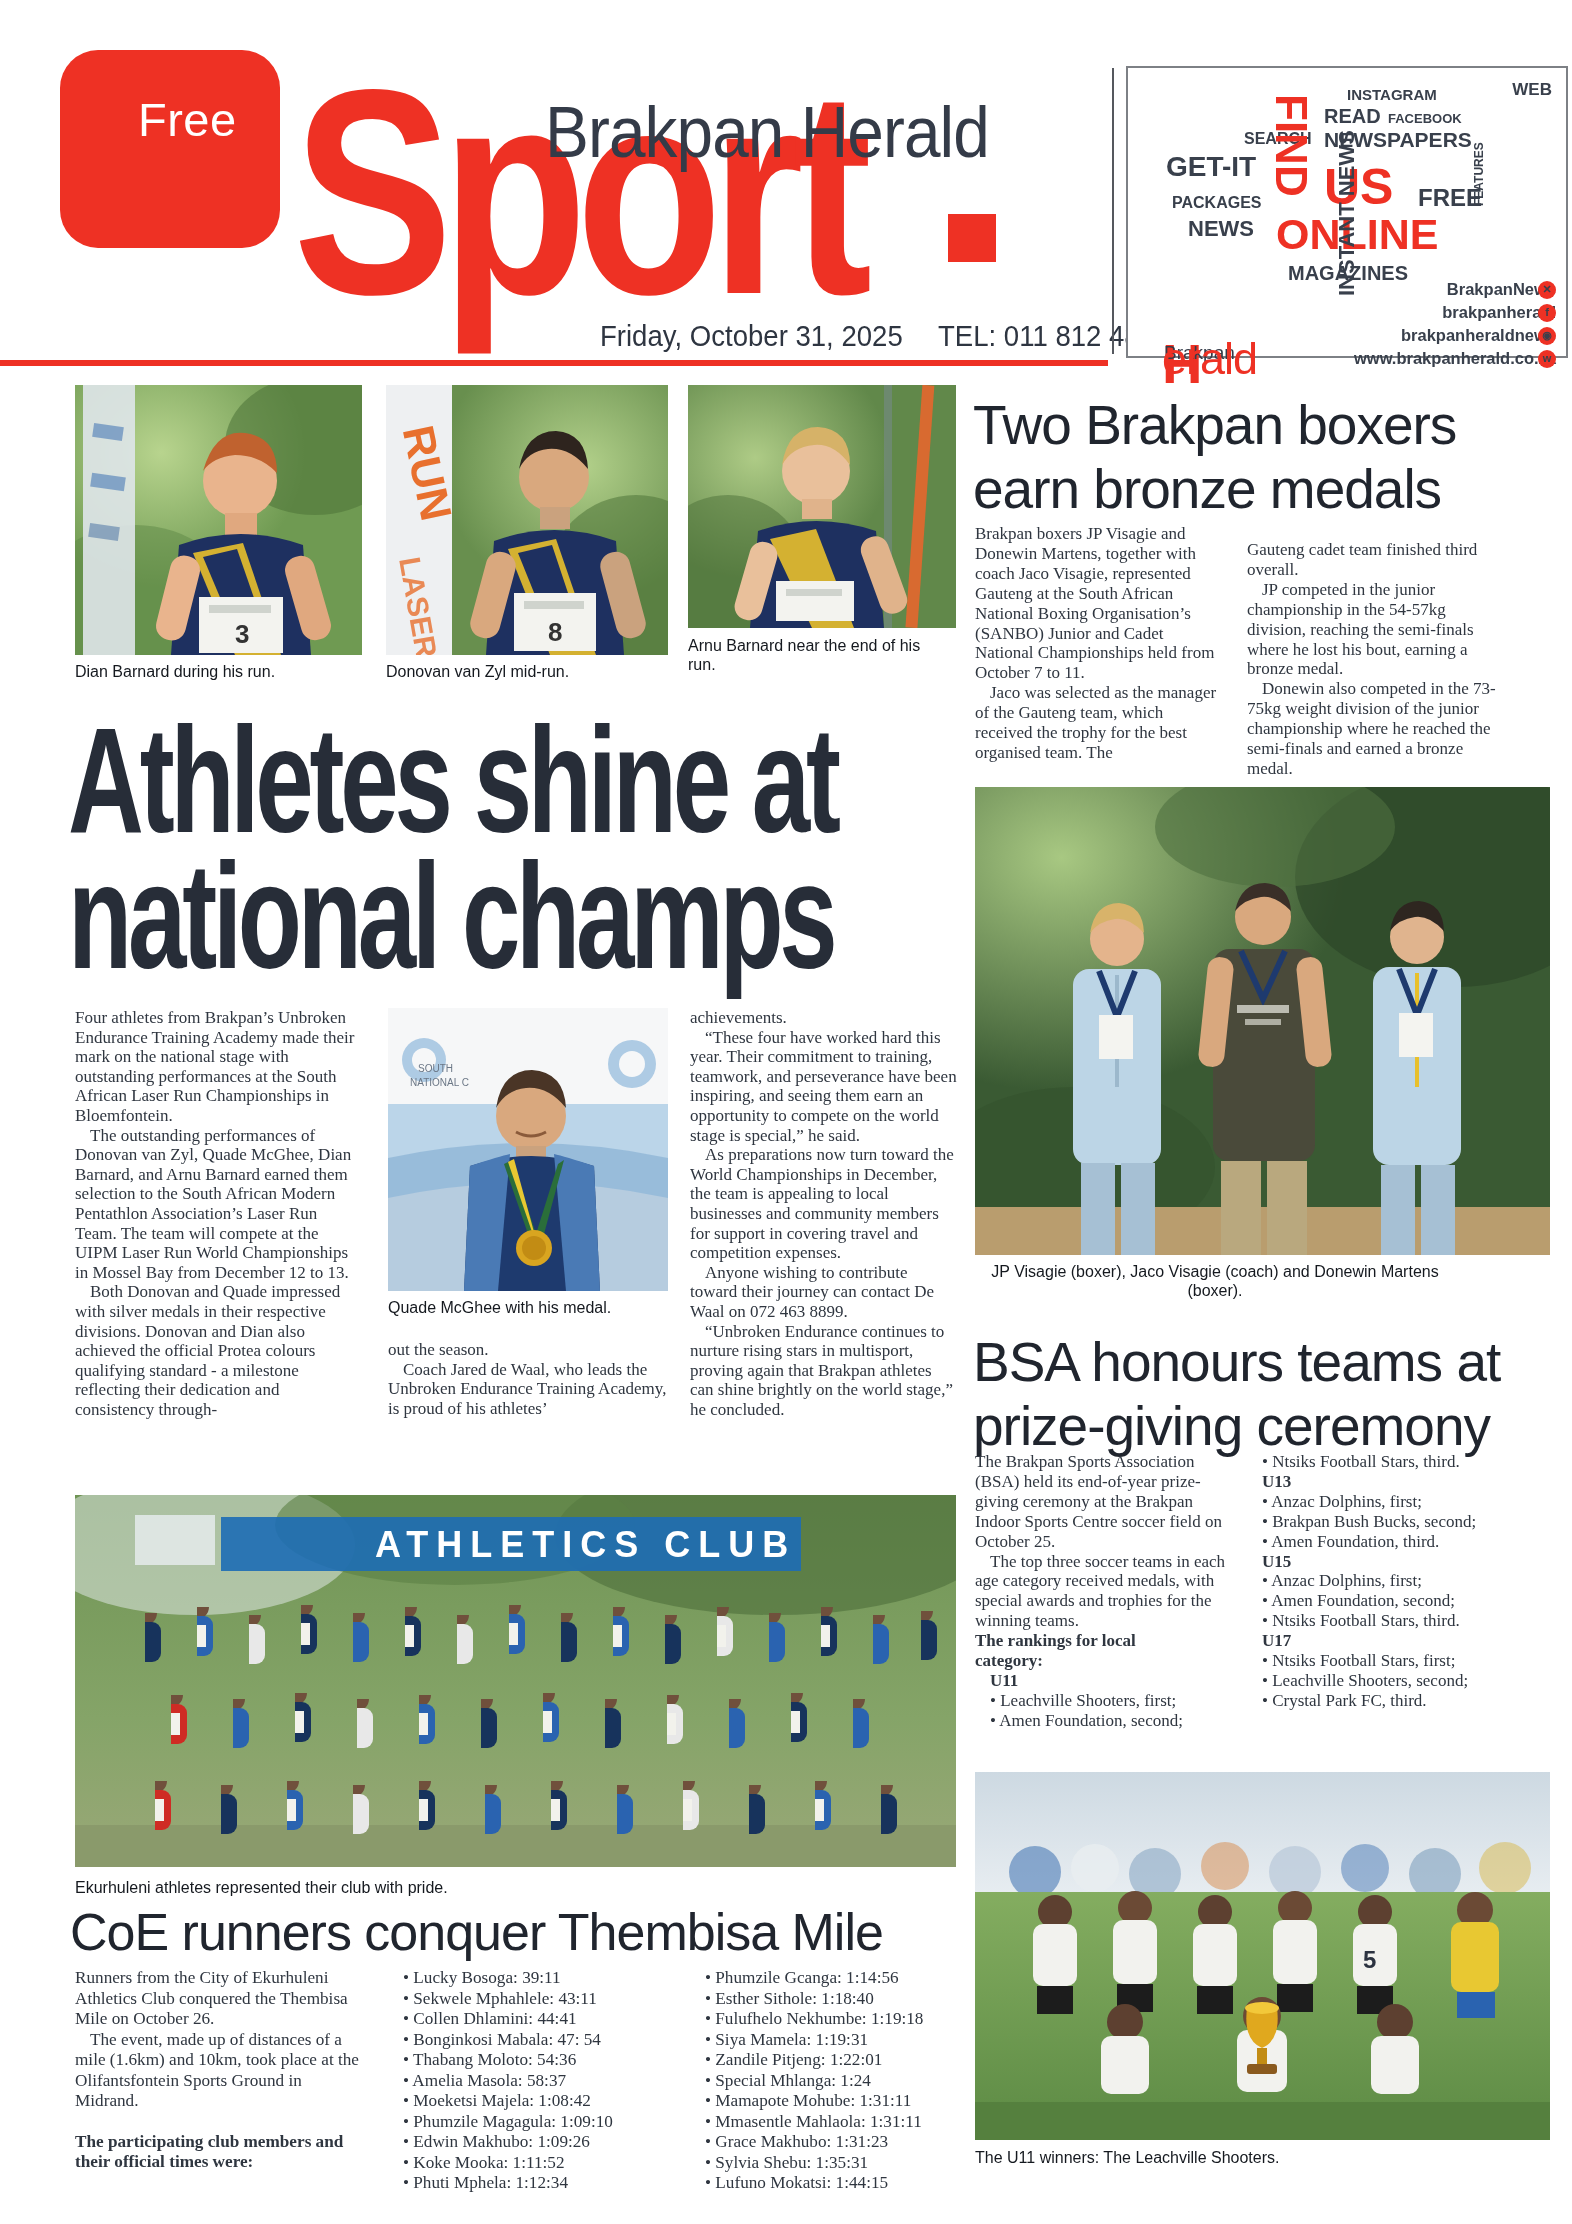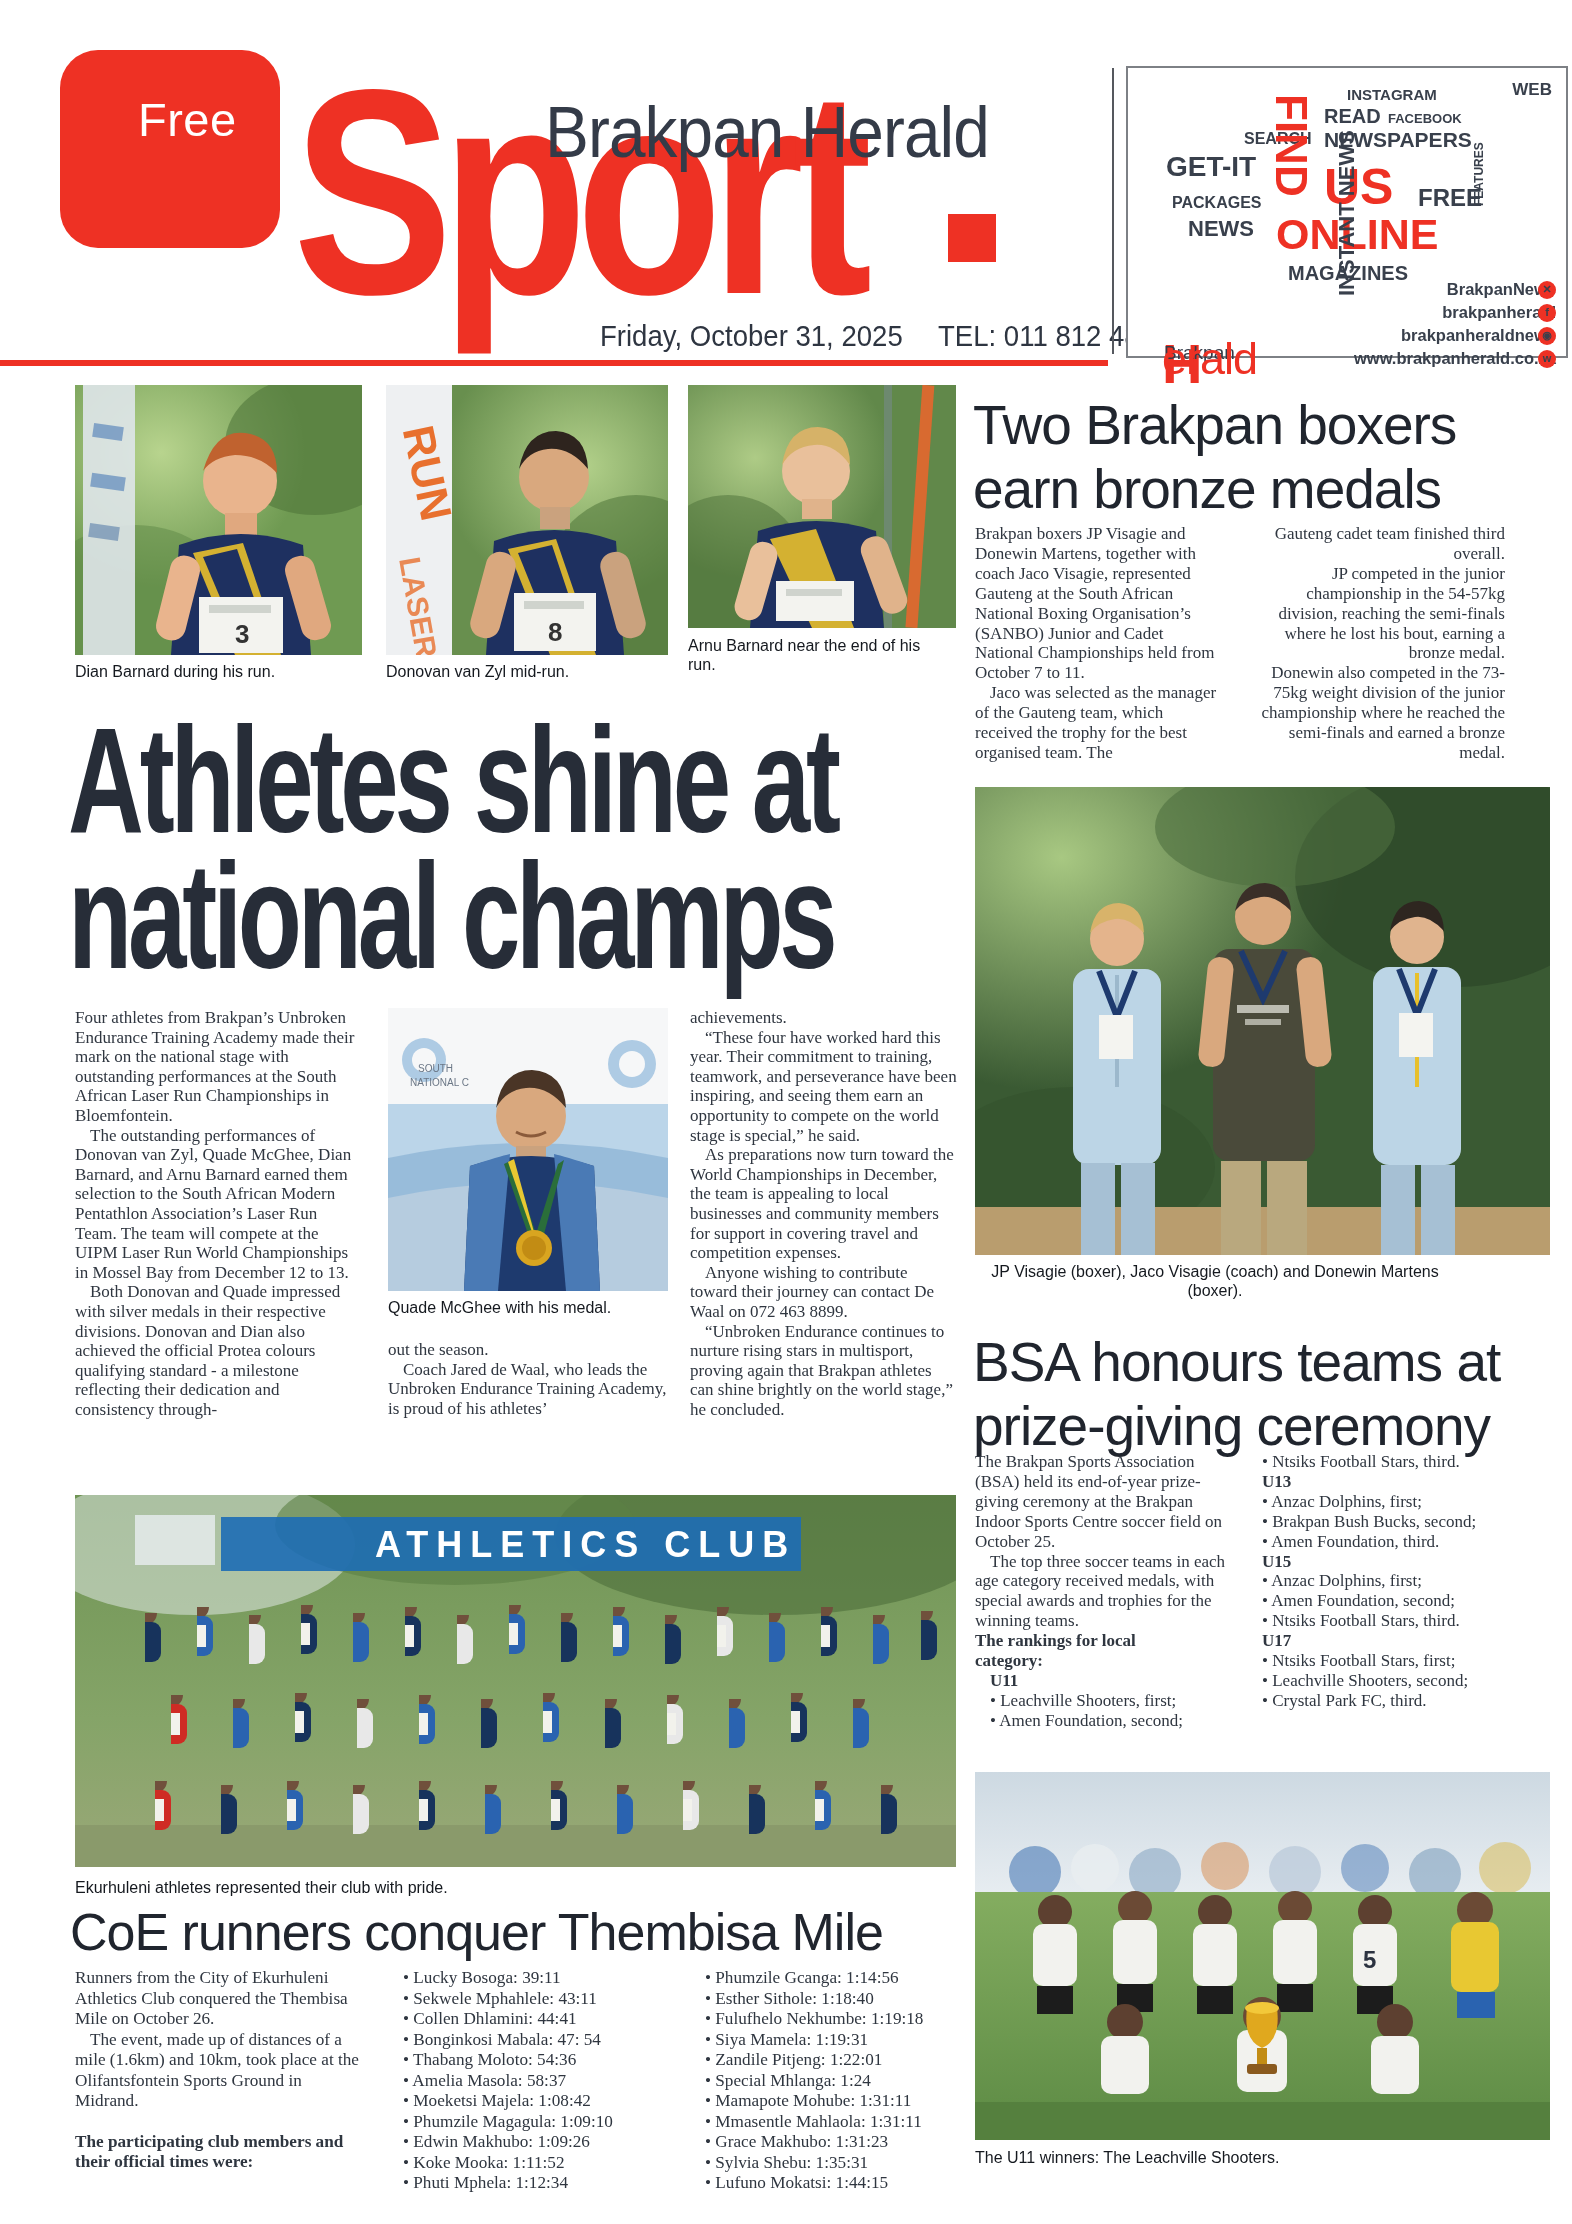--- a/index.html
+++ b/index.html
@@ -254,21 +254,21 @@
     </div>
 
   <div class="abs head-lt" style="left:973px;top:393px;">
     <div>Two Brakpan boxers</div>
     <div>earn bronze medals</div>
   </div>
   <div class="abs bodycol rc" style="left:975px;top:524px;width:246px;">
       <p>Brakpan boxers JP Visagie and Donewin Martens, together with coach Jaco Visagie, represented Gauteng at the South African National Boxing Organisation’s (SANBO) Junior and Cadet National Championships held from October 7 to 11.</p>
       <p class="ind">Jaco was selected as the manager of the Gauteng team, which received the trophy for the best organised team. The</p>
     </div>
-  <div class="abs bodycol rc" style="left:1247px;top:524px;width:258px;text-align:right;">
+  <div class="abs bodycol rc" style="left:1247px;top:540px;width:258px;">
       <p>Gauteng cadet team finished third overall.</p>
       <p class="ind">JP competed in the junior championship in the 54-57kg division, reaching the semi-finals where he lost his bout, earning a bronze medal.</p>
       <p class="ind">Donewin also competed in the 73-75kg weight division of the junior championship where he reached the semi-finals and earned a bronze medal.</p>
     </div>
 
   <div class="abs photo" style="left:975px;top:787px;width:575px;height:468px;">
     <svg width="575" height="468" viewBox="0 0 575 468">
       <defs>
         <radialGradient id="g4" cx="15%" cy="15%">
             <stop offset="0%" stop-color="#a8c882"></stop>

